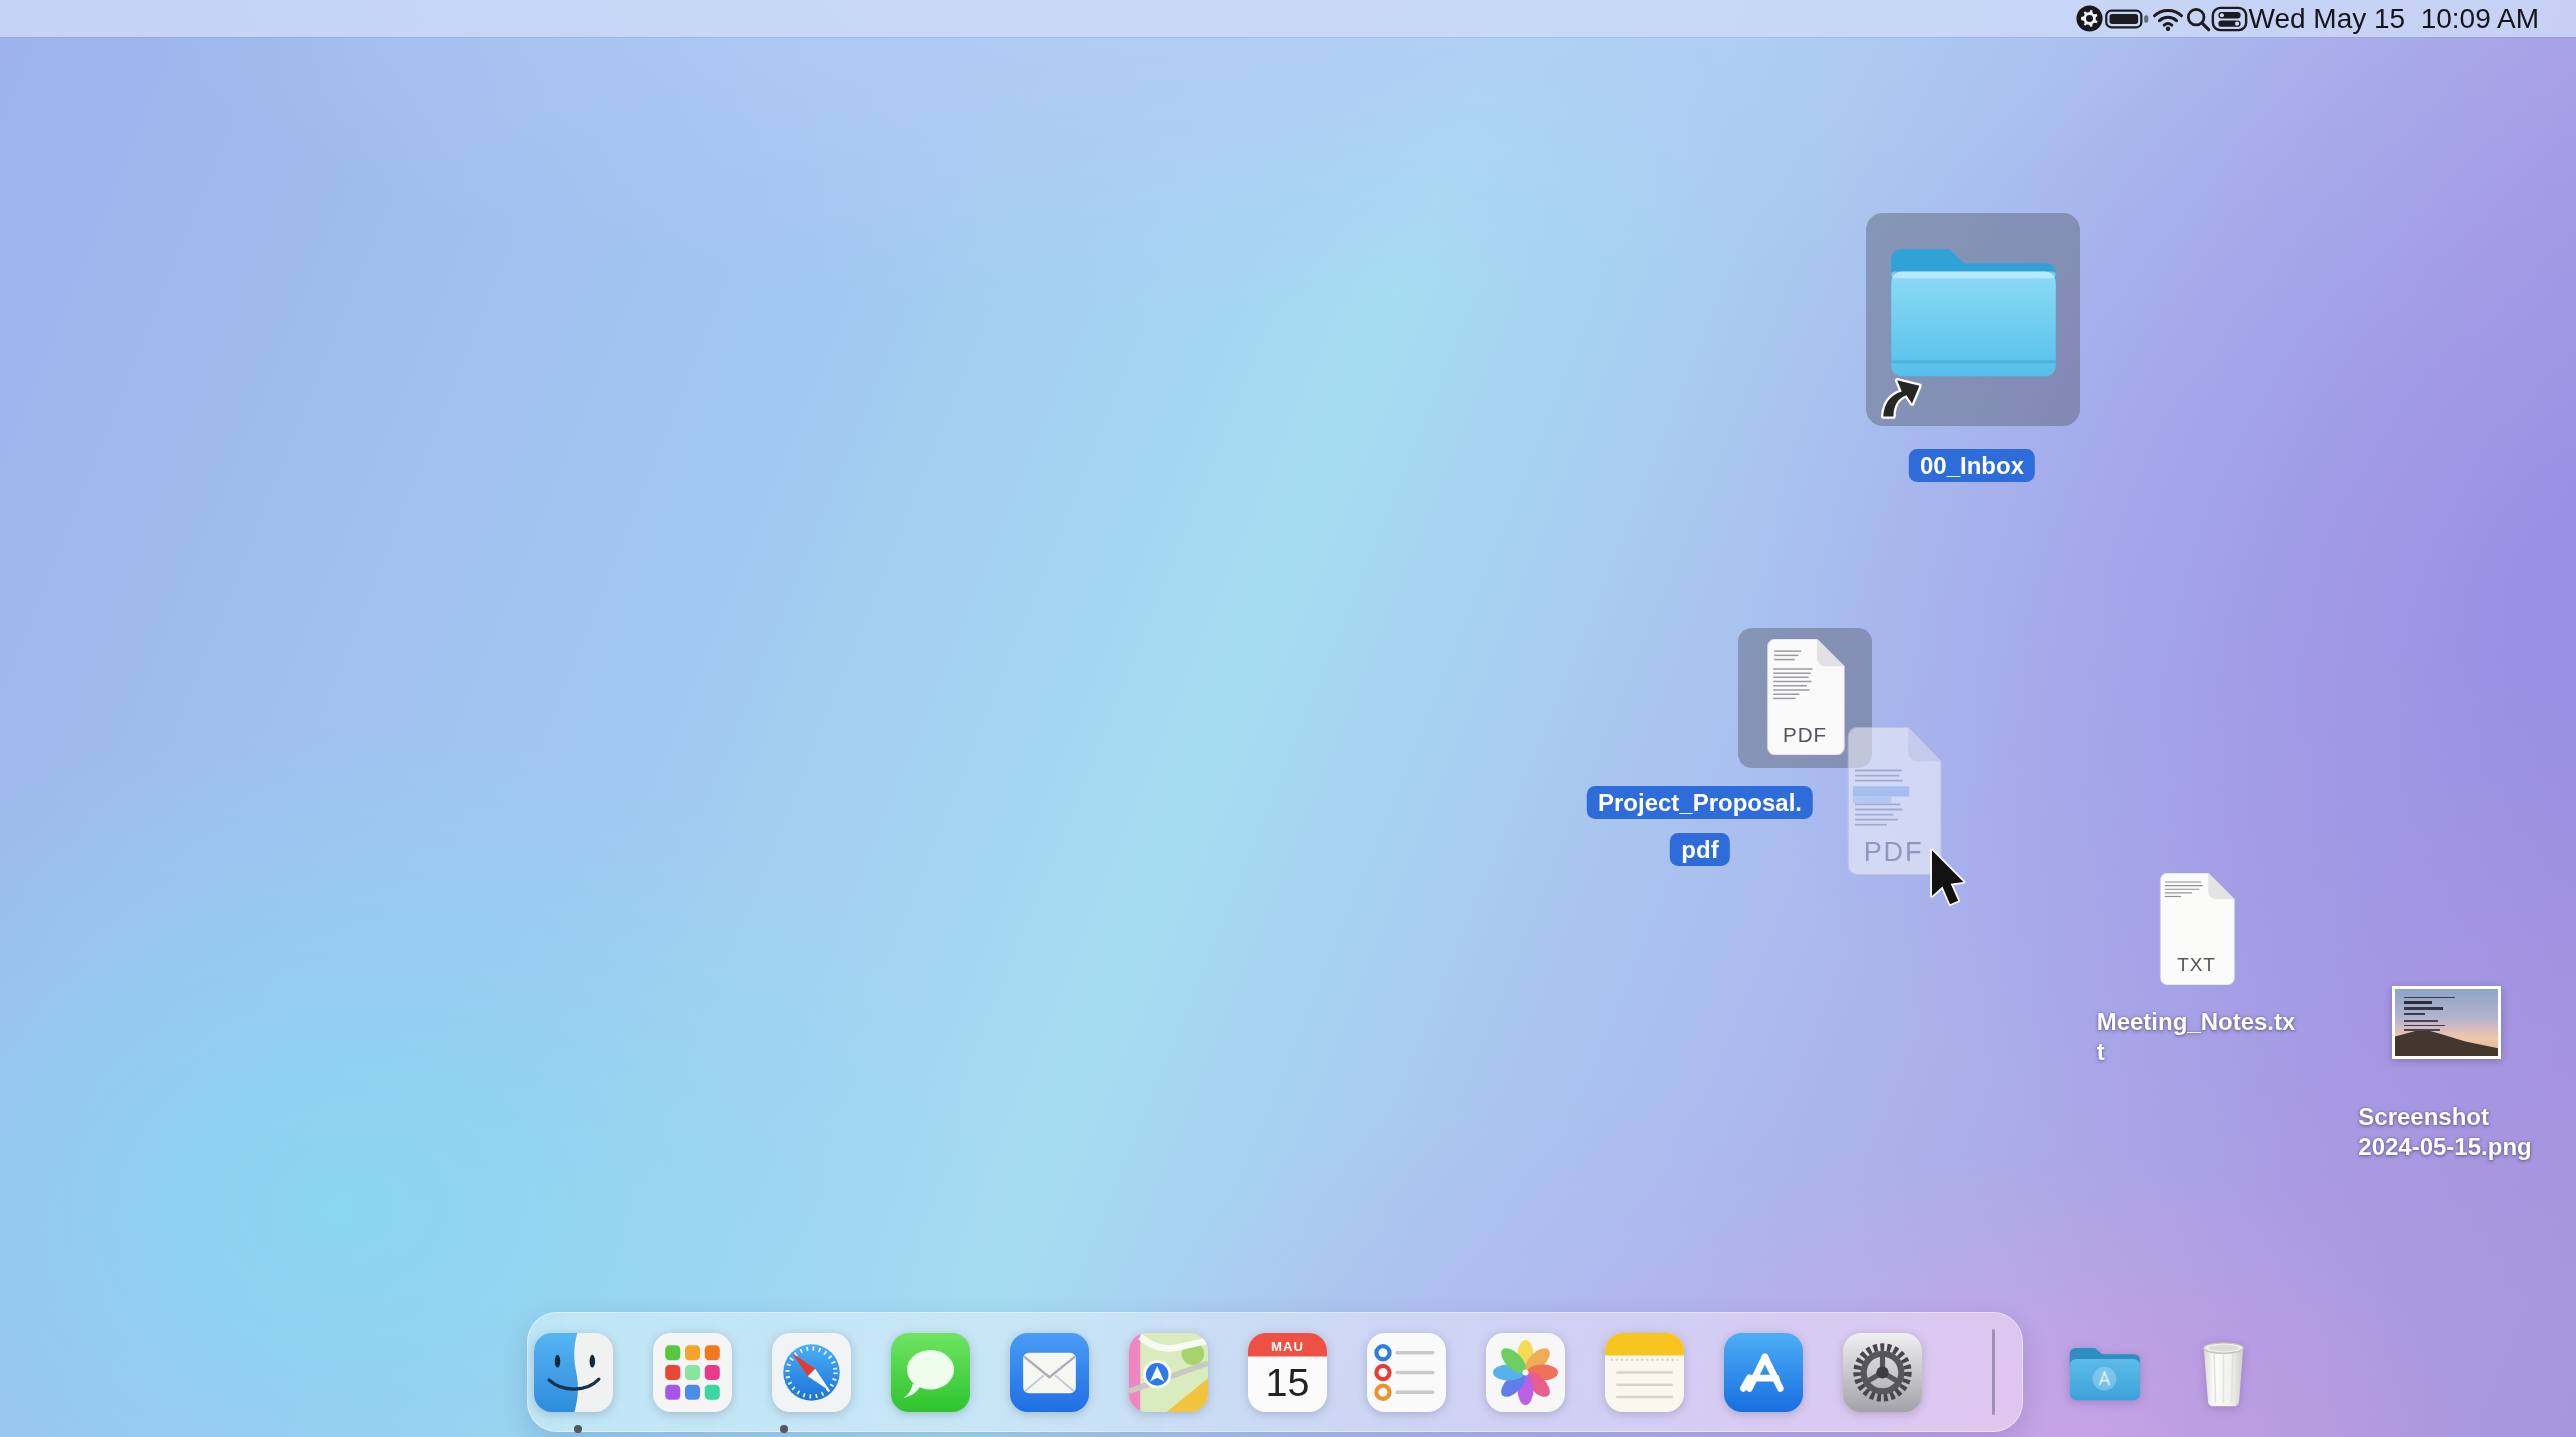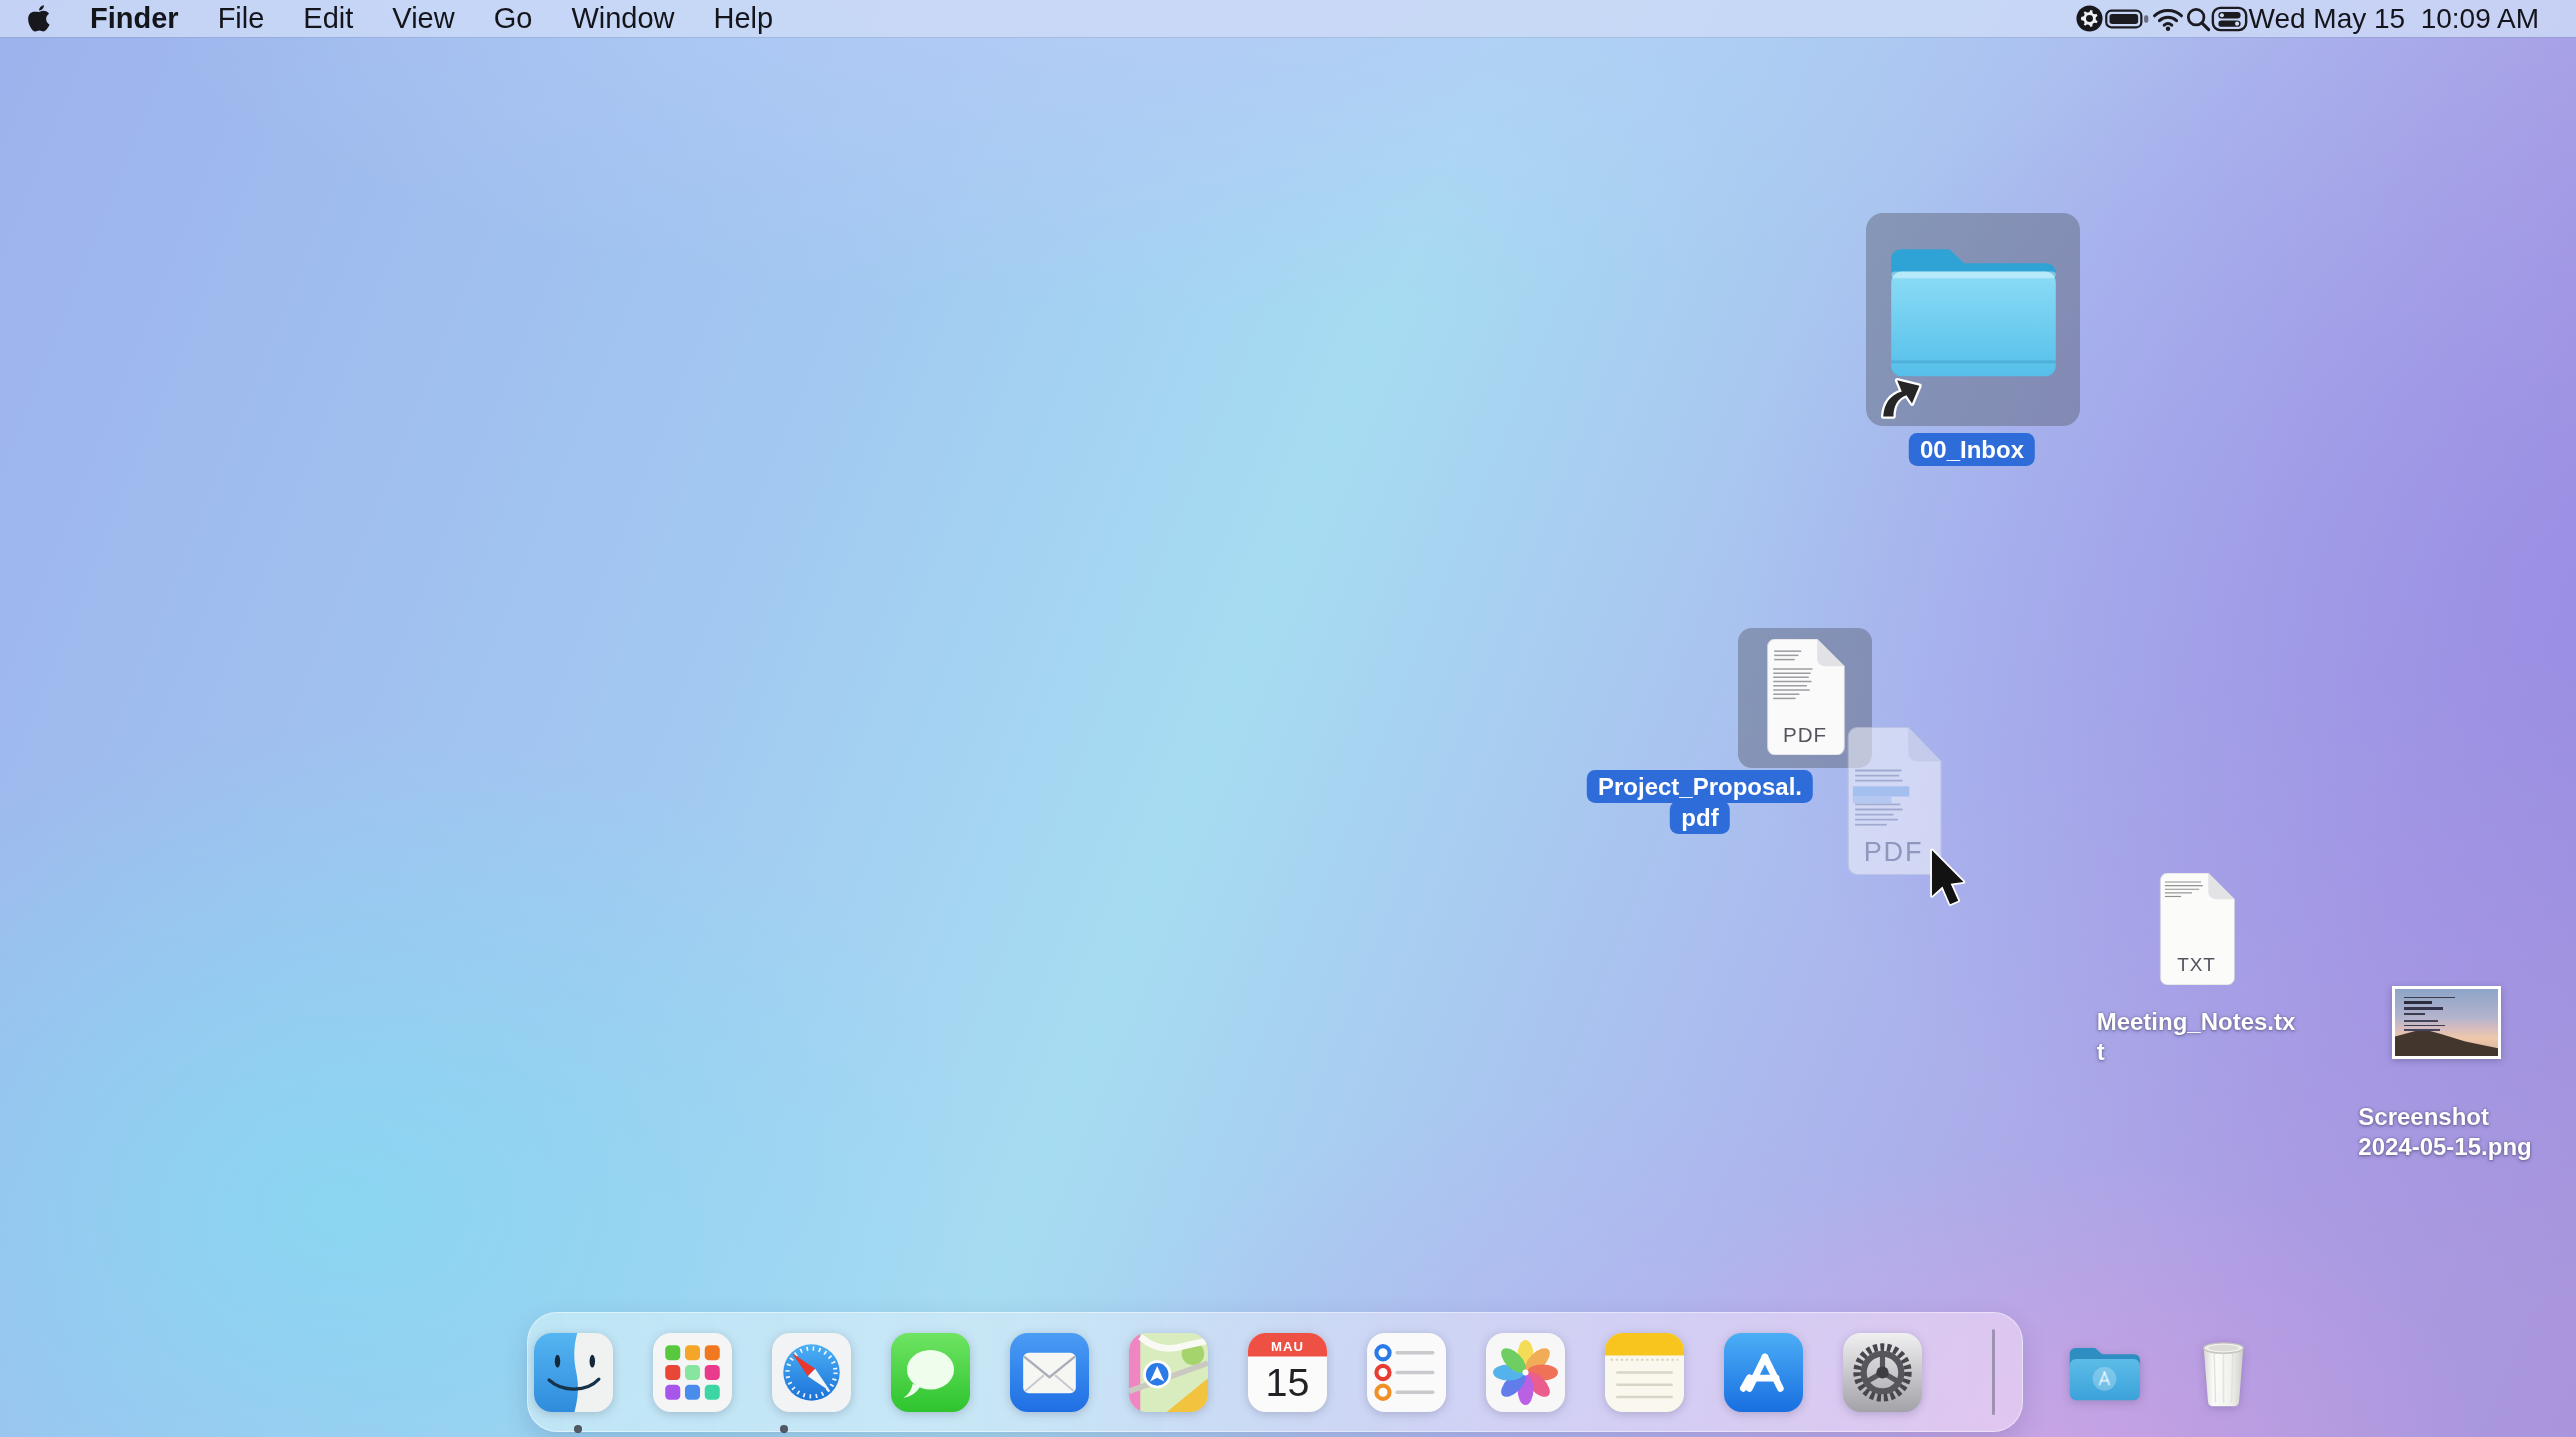--- a/index.html
+++ b/index.html
@@ -17,56 +17,41 @@
     background:rgba(205,219,246,.82);box-shadow:0 0.9px 0 rgba(120,130,160,.25);}
   #menubar .left{display:flex;align-items:center;gap:39px;padding-left:26px;}
   .mi{font-size:29px;color:#14141b;line-height:37px;white-space:nowrap;}
   .mi.app{font-weight:700;}
   #menubar .right{margin-left:auto;display:flex;align-items:center;padding-right:37px;}
   .clock{font-size:28px;font-weight:500;color:#14141b;white-space:pre;}
   .sicon{display:flex;align-items:center;}
   
   .sel-box{position:absolute;background:rgba(88,95,112,.45);border-radius:17px;}
   .pill{background:#2e6cd9;color:#fff;font-weight:700;font-size:24px;line-height:31px;
-    padding:0.9px 11.2px;border-radius:8.4px;width:fit-content;margin:0 auto;white-space:nowrap;}
+    padding:0.9px 11.2px;border-radius:8.4px;width:fit-content;margin:16px auto;white-space:nowrap;}
   .wlabel{color:#fff;font-weight:700;font-size:24px;line-height:30px;text-align:left;white-space:nowrap;
     text-shadow:0 0.9px 3.7px rgba(40,40,70,.55),0 0 1.9px rgba(40,40,70,.35);}
   .centered{position:absolute;transform:translateX(-50%);}
   .ghost{opacity:.52;}
   
   #dock{position:absolute;left:527px;top:1312px;width:1494px;height:118px;border-radius:30px;
     background:linear-gradient(90deg,rgba(228,247,250,.52),rgba(238,238,250,.48) 55%,rgba(246,226,248,.55));
     border:1.4px solid rgba(255,255,255,.45);box-shadow:0 9.4px 26px rgba(40,40,90,.16);}
   #dock-items{position:absolute;left:534px;top:1329px;display:flex;align-items:center;gap:40px;}
   .dock-app{width:79px;height:79px;flex:0 0 79px;filter:drop-shadow(0 2.8px 4.7px rgba(20,20,50,.20));}
   .dock-app svg{display:block;}
   .dock-sep{width:2.8px;height:86px;margin:0 30px;background:rgba(82,82,100,.45);border-radius:1.9px;align-self:center;}
   .run-dot{position:absolute;width:7.5px;height:7.5px;border-radius:50%;background:rgba(52,52,64,.8);}
 </style>
 </head>
 <body>
 
 <div id="screen">
 
   <div id="menubar">
-    <div class="left">
-      <span class="sicon" style="position:relative;">
-        <svg width="25" height="30" viewBox="0 0 24 29">
-          <path fill="#17171d" d="M17.2,1.2c0.1,1.3-0.4,2.6-1.2,3.5c-0.8,1-2.1,1.7-3.4,1.6c-0.1-1.2,0.5-2.5,1.2-3.3C14.6,2.1,16,1.3,17.2,1.2z"></path>
-          <path fill="#17171d" d="M12.4,7.7c1,0,2.5-1.1,4.2-1.1c2.6,0,4.5,1.2,5.6,2.9c-1.7,1-2.8,2.9-2.8,5c0,2.3,1.3,4.3,3.2,5.2c-0.4,1.3-1,2.4-1.8,3.6c-1.1,1.6-2.3,3.3-4,3.3c-1.6,0-2.1-1-4-1c-1.9,0-2.5,1-4,1c-1.7,0-3-1.8-4.1-3.4C3.2,20.9,2,17.6,2,14.5c0-4.6,3-7,5.9-7C9.5,7.5,10.9,7.7,12.4,7.7z"></path>
-        </svg>
-      </span>
-      <span class="mi app">Finder</span>
-      <span class="mi">File</span>
-      <span class="mi">Edit</span>
-      <span class="mi">View</span>
-      <span class="mi">Go</span>
-      <span class="mi">Window</span>
-      <span class="mi">Help</span>
-    </div>
     <div class="right">
       <span class="sicon">
         <svg width="29" height="29" viewBox="0 0 30 30">
           <circle cx="15" cy="15" r="13.5" fill="#17171c"></circle>
           <circle cx="15" cy="15" r="8.8" fill="#eef0f4"></circle>
           <g fill="#17171c">
             <circle cx="24" cy="15" r="2.6"></circle>
               <circle cx="20.6" cy="22" r="2.6"></circle>
               <circle cx="13," r="0"></circle>
             <circle cx="13" cy="23.8" r="2.6"></circle>

